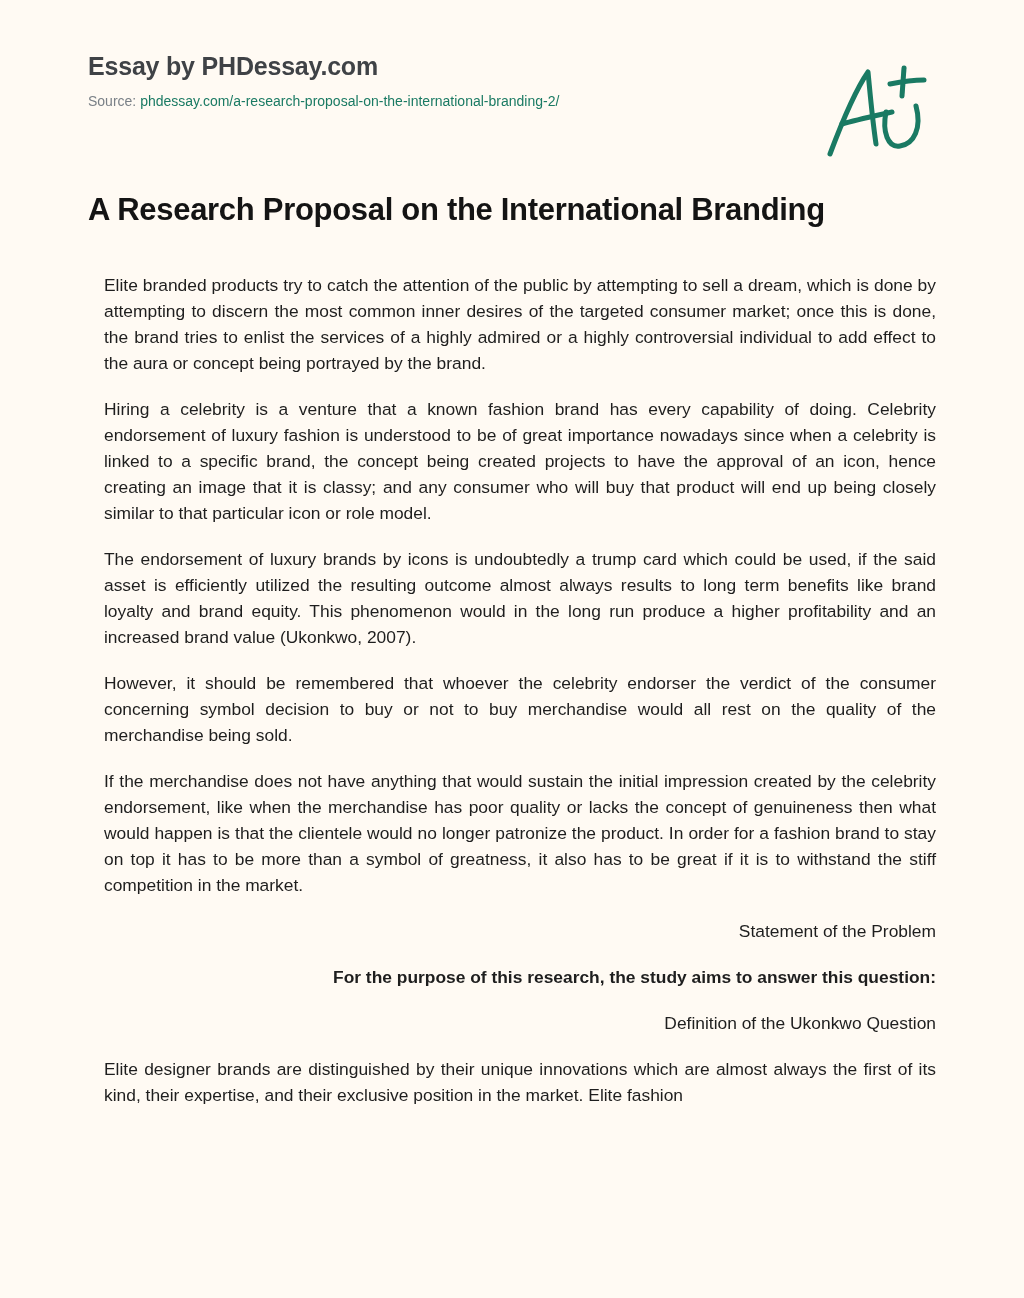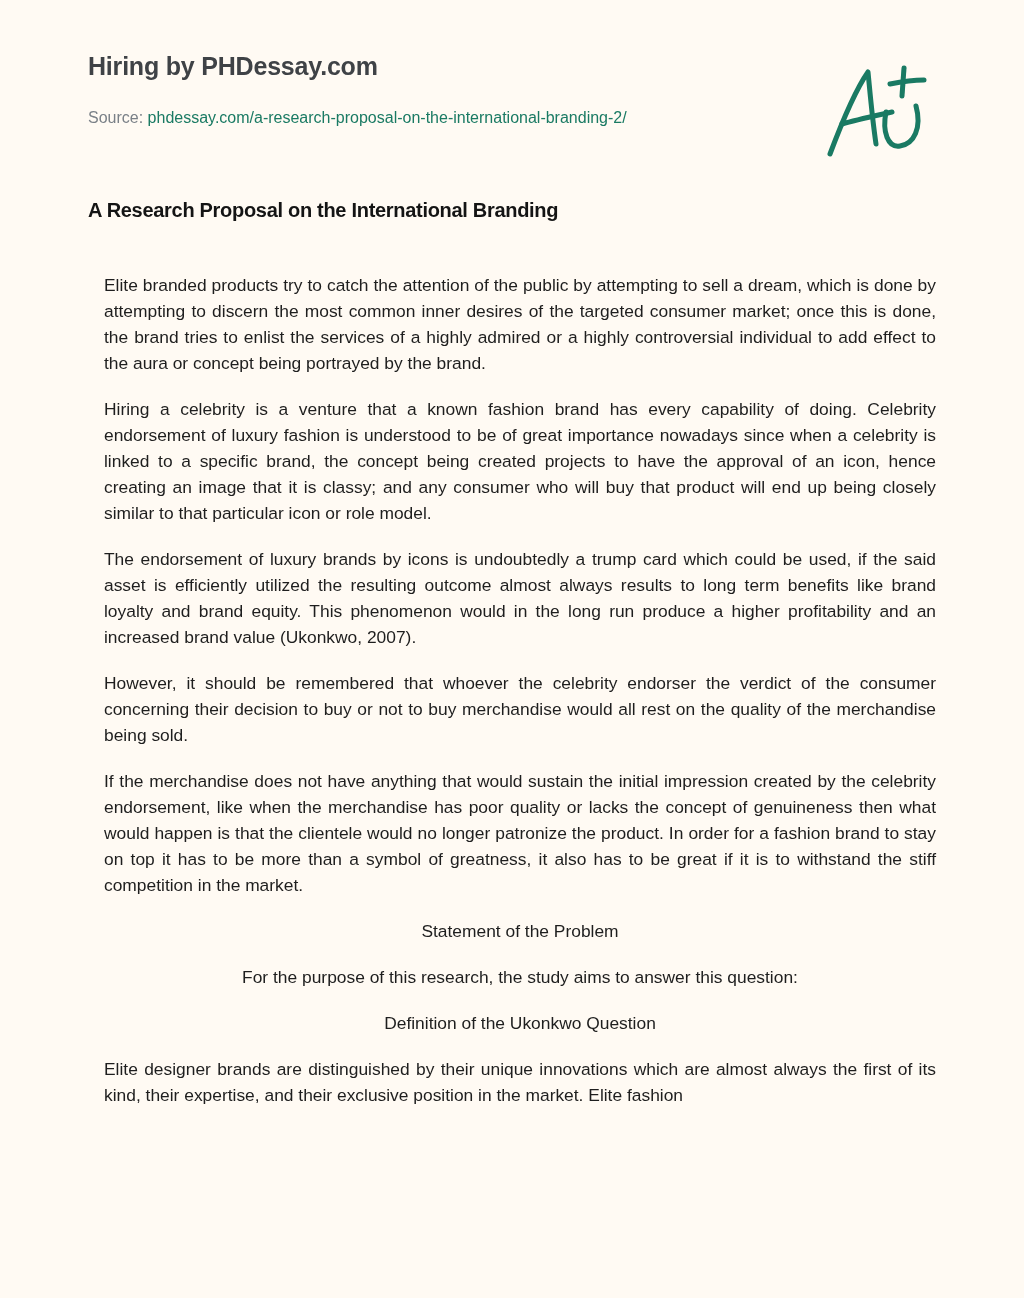--- a/index.html
+++ b/index.html
@@ -23,72 +23,73 @@
     }
     .site-title {
       font-size: 25px;
       font-weight: bold;
       color: #3f4246;
       margin: 0;
       line-height: 32px;
       letter-spacing: -0.2px;
     }
     .source-line {
-      margin-top: 27px;
-      font-size: 16px;
+      margin-top: 10px;
+      font-size: 14px;
       line-height: 18px;
       color: #7a8087;
     }
     .source-link {
       color: #1a7a63;
       text-decoration: none;
     }
     .logo {
       position: absolute;
       left: 820px;
       top: 62px;
       width: 112px;
       height: 100px;
     }
     .doc-title {
       position: absolute;
       left: 88px;
       top: 190px;
       margin: 0;
-      font-size: 20px;
+      font-size: 31px;
       font-weight: bold;
       color: #141414;
       line-height: 40px;
       letter-spacing: -0.3px;
     }
     .content {
       position: absolute;
       left: 88px;
       top: 272px;
       width: 848px;
     }
     .content p {
       margin: 0 0 20px 16px;
       font-size: 17.4px;
       line-height: 26px;
       text-align: justify;
       color: #1e1e1e;
     }
     .content p.heading {
-      text-align: center;
+      text-align: right;
     }
     .content p.short {
-      text-align: center;
+      text-align: right;
+      font-weight: bold;
     }
   </style>
 </head>
 <body>
 
 <div class="header">
-  <h2 class="site-title">Hiring by PHDessay.com</h2>
+  <h2 class="site-title">Essay by PHDessay.com</h2>
   <div class="source-line">
     <span>Source: </span><a class="source-link">phdessay.com/a-research-proposal-on-the-international-branding-2/</a>
   </div>
 </div>
 
 <div class="logo">
   <svg width="112" height="100" viewBox="0 0 112 100" fill="none" stroke="#1a7a63" stroke-width="5" stroke-linecap="round" stroke-linejoin="round">
 
     <path d="M10 92 C 22 60, 34 30, 48 10 C 50 30, 52 55, 56 82"></path>
     <path d="M22 62 C 36 58, 50 55, 72 50"></path>
@@ -99,19 +100,19 @@
     <path d="M66 50 C 62 70, 68 86, 80 84 C 94 82, 102 66, 96 44"></path>
   </svg>
 </div>
 
 <h1 class="doc-title">A Research Proposal on the International Branding</h1>
 
 <div class="content">
   <p>Elite branded products try to catch the attention of the public by attempting to sell a dream, which is done by attempting to discern the most common inner desires of the targeted consumer market; once this is done, the brand tries to enlist the services of a highly admired or a highly controversial individual to add effect to the aura or concept being portrayed by the brand.</p>
   <p>Hiring a celebrity is a venture that a known fashion brand has every capability of doing. Celebrity endorsement of luxury fashion is understood to be of great importance nowadays since when a celebrity is linked to a specific brand, the concept being created projects to have the approval of an icon, hence creating an image that it is classy; and any consumer who will buy that product will end up being closely similar to that particular icon or role model.</p>
   <p>The endorsement of luxury brands by icons is undoubtedly a trump card which could be used, if the said asset is efficiently utilized the resulting outcome almost always results to long term benefits like brand loyalty and brand equity. This phenomenon would in the long run produce a higher profitability and an increased brand value (Ukonkwo, 2007).</p>
-  <p>However, it should be remembered that whoever the celebrity endorser the verdict of the consumer concerning their decision to buy or not to buy merchandise would all rest on the quality of the merchandise being sold.</p>
+  <p>However, it should be remembered that whoever the celebrity endorser the verdict of the consumer concerning symbol decision to buy or not to buy merchandise would all rest on the quality of the merchandise being sold.</p>
   <p>If the merchandise does not have anything that would sustain the initial impression created by the celebrity endorsement, like when the merchandise has poor quality or lacks the concept of genuineness then what would happen is that the clientele would no longer patronize the product. In order for a fashion brand to stay on top it has to be more than a symbol of greatness, it also has to be great if it is to withstand the stiff competition in the market.</p>
   <p class="heading">Statement of the Problem</p>
   <p class="short">For the purpose of this research, the study aims to answer this question:</p>
   <p class="heading">Definition of the Ukonkwo Question</p>
   <p>Elite designer brands are distinguished by their unique innovations which are almost always the first of its kind, their expertise, and their exclusive position in the market.  Elite fashion</p>
 </div>
 
 </body></html>

